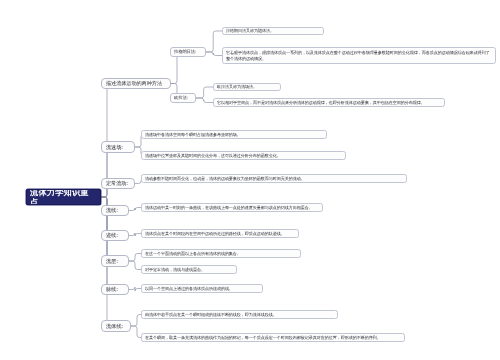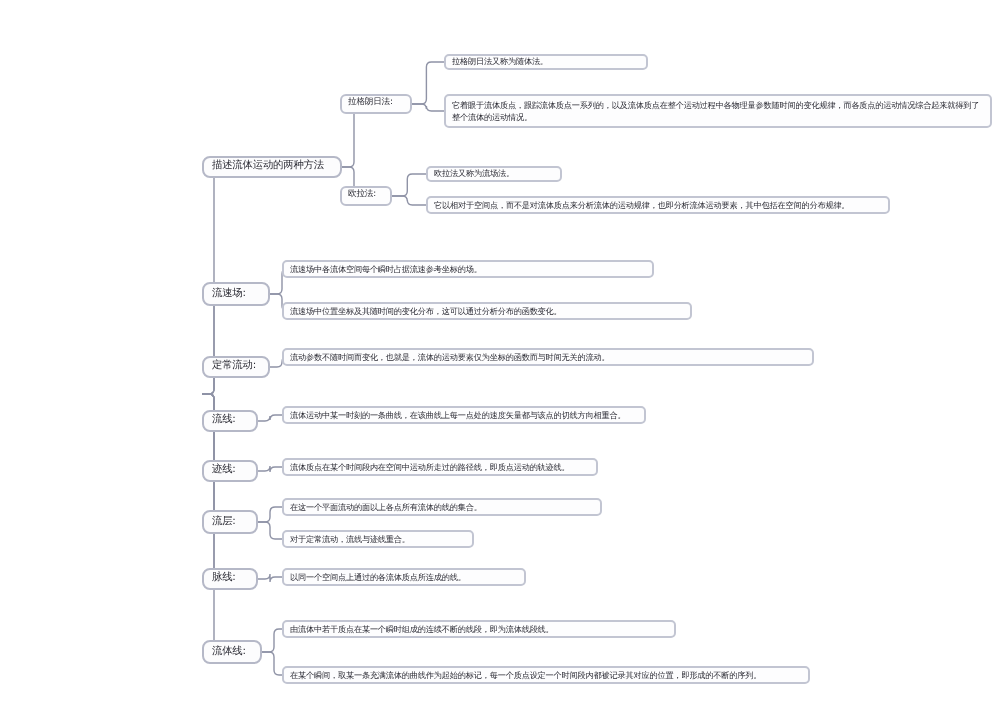--- a/index.html
+++ b/index.html
@@ -107,20 +107,23 @@
       <path d="M 129 235.5 L 132.5 235.5 Q 135 235.5 135 233 L 135 236 Q 135 233.5 137.5 233.5 L 141 233.5" fill="none" stroke="#8f93a6" stroke-width="0.7"></path>
       <path d="M 101 197 L 104.5 197 Q 107 197 107 199.5 L 107 258.5 Q 107 261 109.5 261 L 101 261" fill="none" stroke="#8f93a6" stroke-width="0.7"></path>
       <path d="M 129 261 L 132.5 261 Q 135 261 135 258.5 L 135 256 Q 135 253.5 137.5 253.5 L 141 253.5" fill="none" stroke="#8f93a6" stroke-width="0.7"></path>
       <path d="M 129 261 L 132.5 261 Q 135 261 135 263.5 L 135 267 Q 135 269.5 137.5 269.5 L 141 269.5" fill="none" stroke="#8f93a6" stroke-width="0.7"></path>
       <path d="M 101 197 L 104.5 197 Q 107 197 107 199.5 L 107 287 Q 107 289.5 109.5 289.5 L 101 289.5" fill="none" stroke="#8f93a6" stroke-width="0.7"></path>
       <path d="M 129 289.5 L 132.5 289.5 Q 135 289.5 135 287 L 135 291 Q 135 288.5 137.5 288.5 L 141 288.5" fill="none" stroke="#8f93a6" stroke-width="0.7"></path>
       <path d="M 101 197 L 104.5 197 Q 107 197 107 199.5 L 107 323.5 Q 107 326 109.5 326 L 101 326" fill="none" stroke="#8f93a6" stroke-width="0.7"></path>
       <path d="M 131 326 L 134.5 326 Q 137 326 137 323.5 L 137 317 Q 137 314.5 139.5 314.5 L 141 314.5" fill="none" stroke="#8f93a6" stroke-width="0.7"></path>
       <path d="M 131 326 L 134.5 326 Q 137 326 137 328.5 L 137 335 Q 137 337.5 139.5 337.5 L 141 337.5" fill="none" stroke="#8f93a6" stroke-width="0.7"></path>
     </svg>
+<div class="node root" style="left: 26px; top: 189px; width: 75px; height: 16px;">
+      <span class="node-text">流体力学知识重点</span>
+    </div>
     <div class="node lvl2" style="left: 101px; top: 78px; width: 70px; height: 11px;">
       <span class="node-text">描述流体运动的两种方法</span>
     </div>
     <div class="node lvl3" style="left: 170px; top: 47px; width: 36px; height: 10px;">
       <span class="node-text">拉格朗日法:</span>
     </div>
     <div class="node leaf" style="left: 222px; top: 27px; width: 102px; height: 8px;">
       <span class="node-text">拉格朗日法又称为随体法。</span>
     </div>
     <div class="node leaf" style="left: 222px; top: 47px; width: 274px; height: 17px;">

